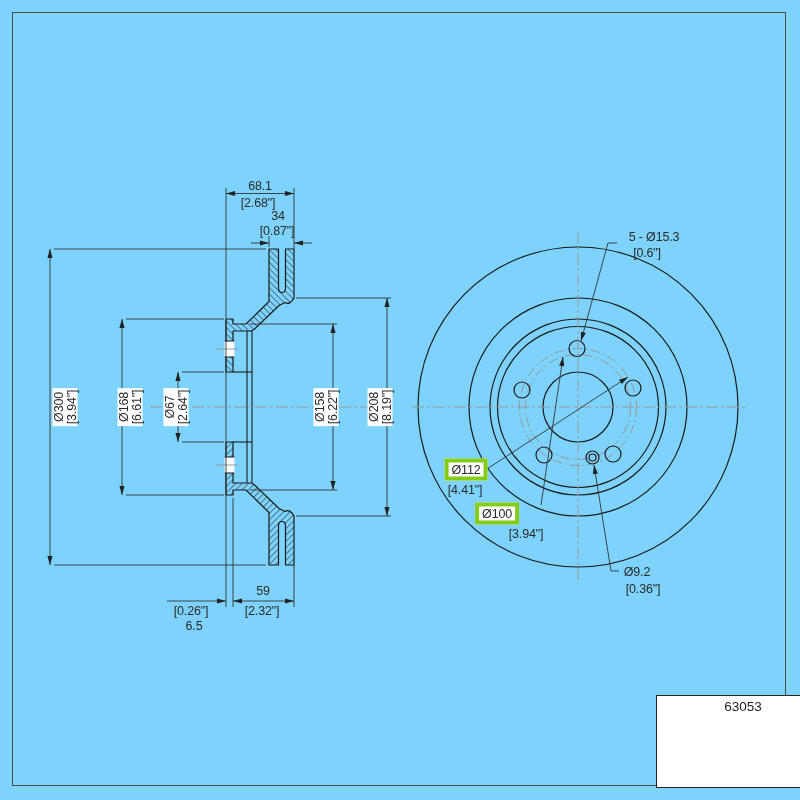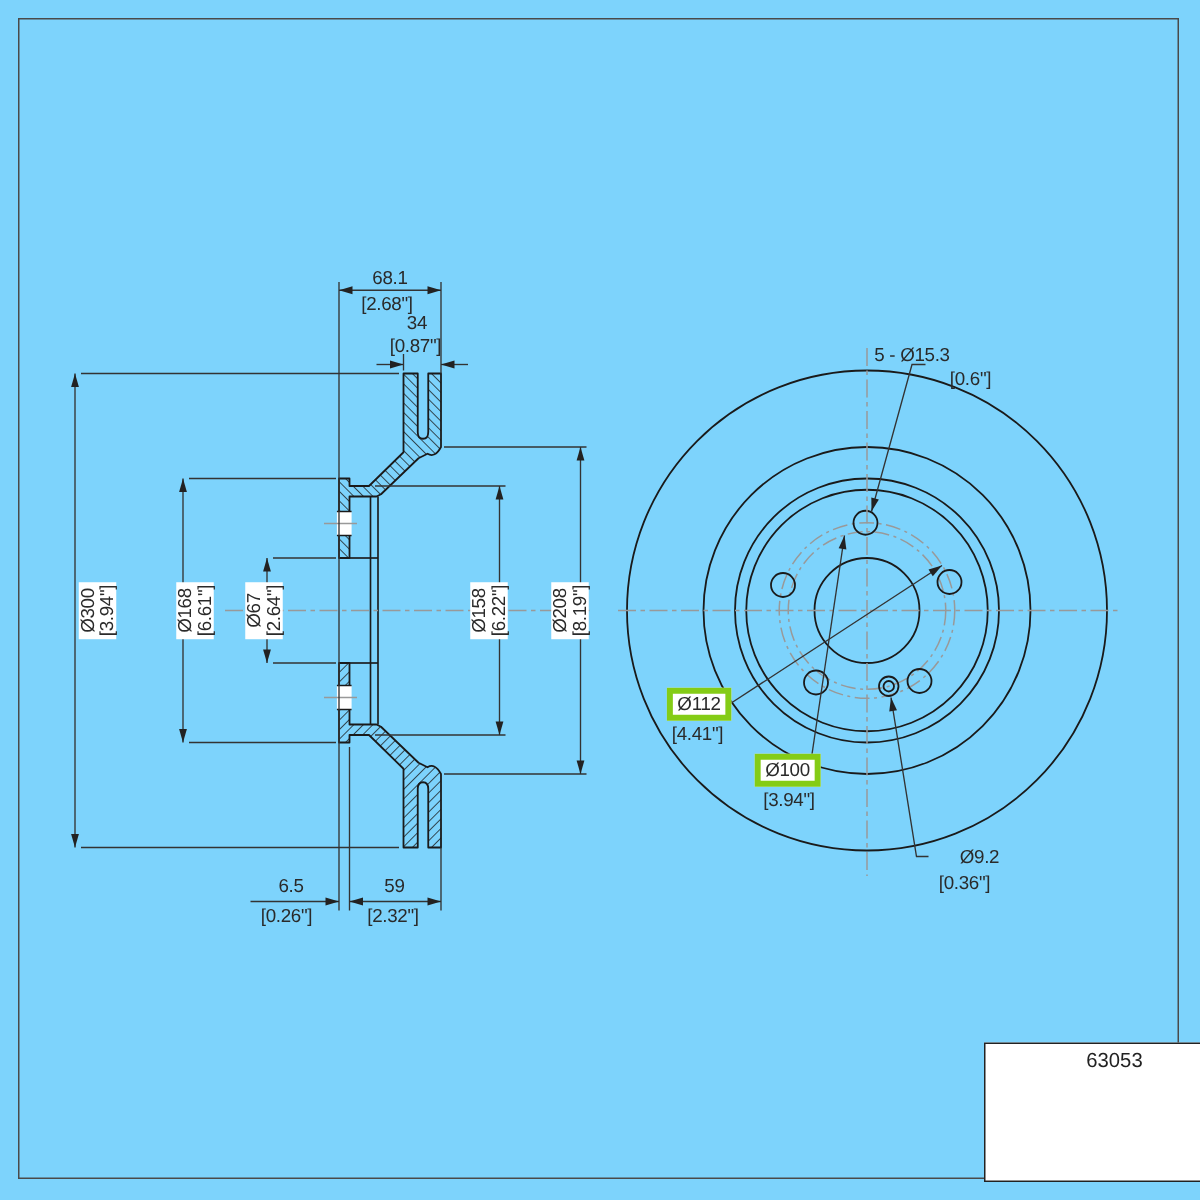--- a/index.html
+++ b/index.html
@@ -146,33 +146,33 @@
   </div>
   <div class="dim rot" style="left:326px;top:407px">
     <span>Ø158</span>
       <span>[6.22"]</span>
   </div>
   <div class="dim rot" style="left:380px;top:407px">
     <span>Ø208</span>
       <span>[8.19"]</span>
   </div>
 
-  <div class="dim" style="left:194px;top:591px"><span>6.5</span></div>
+  <div class="dim" style="left:194px;top:626px"><span>6.5</span></div>
   <div class="dim" style="left:191px;top:611px"><span>[0.26"]</span></div>
   <div class="dim" style="left:263px;top:591px"><span>59</span></div>
   <div class="dim" style="left:262px;top:611px"><span>[2.32"]</span></div>
 
-  <div class="dim" style="left:608px;top:237px"><span>5 - Ø15.3</span></div>
+  <div class="dim" style="left:654px;top:237px"><span>5 - Ø15.3</span></div>
   <div class="dim" style="left:647px;top:253px"><span>[0.6"]</span></div>
 
   <div class="dim" style="left:466px;top:470px"><span class="dimbox">Ø112</span></div>
   <div class="dim" style="left:465px;top:490px"><span>[4.41"]</span></div>
 
-  <div class="dim" style="left:525px;top:514px"><span class="dimbox">Ø100</span></div>
+  <div class="dim" style="left:497px;top:514px"><span class="dimbox">Ø100</span></div>
   <div class="dim" style="left:526px;top:534px"><span>[3.94"]</span></div>
 
-  <div class="dim" style="left:653px;top:572px"><span>Ø9.2</span></div>
+  <div class="dim" style="left:637px;top:572px"><span>Ø9.2</span></div>
   <div class="dim" style="left:643px;top:589px"><span>[0.36"]</span></div>
 
   <div class="tblock">
     <div class="trow">63053</div>
   </div>
 </div>
 
 </body></html>

